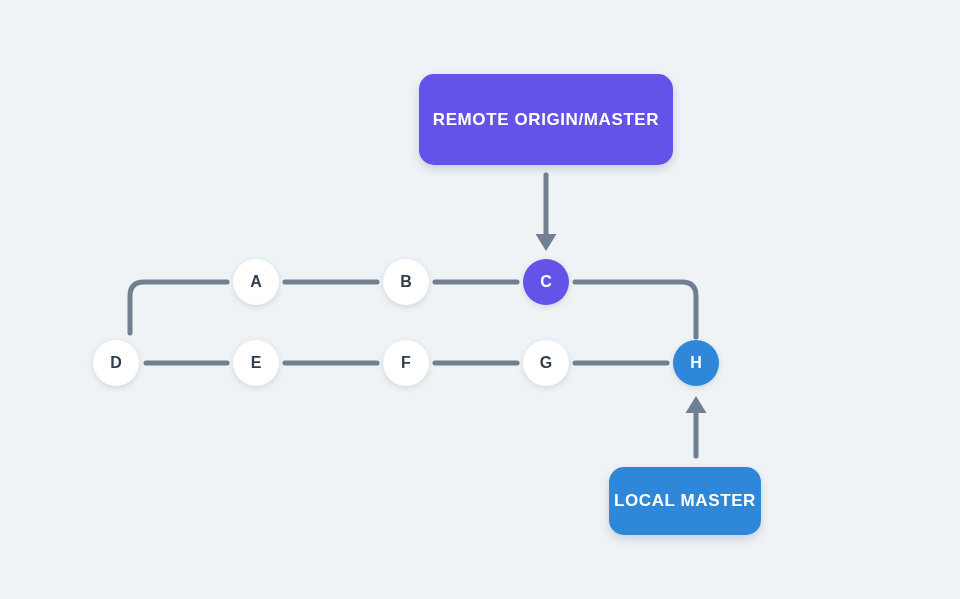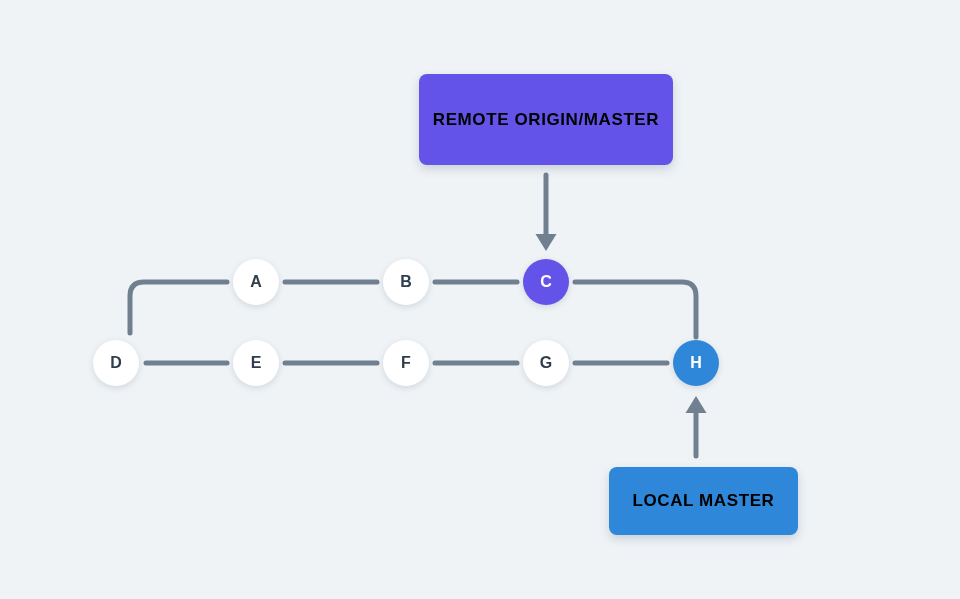--- a/index.html
+++ b/index.html
@@ -35,36 +35,36 @@
   }
   .connectors polygon{
     fill:var(--connector);
     stroke:none;
   }
   .branch-box{
     position:absolute;
     display:flex;
     align-items:center;
     justify-content:center;
-    border-radius:8px;
-    color:#000000;
+    border-radius:15px;
+    color:#ffffff;
     font-weight:bold;
     font-size:17px;
     letter-spacing:0.6px;
     text-align:center;
     box-shadow:0 4px 10px rgba(70,85,120,0.22);
   }
   .remote-box{
     left:419px;top:74px;
     width:254px;height:91px;
     background:var(--purple);
   }
   .local-box{
     left:609px;top:467px;
-    width:189px;height:68px;
+    width:152px;height:68px;
     background:var(--blue);
     align-items:center;
   }
   .node{
     position:absolute;
     width:46px;height:46px;
     border-radius:50%;
     background:var(--node-fill);
     color:var(--node-text);
     display:flex;

